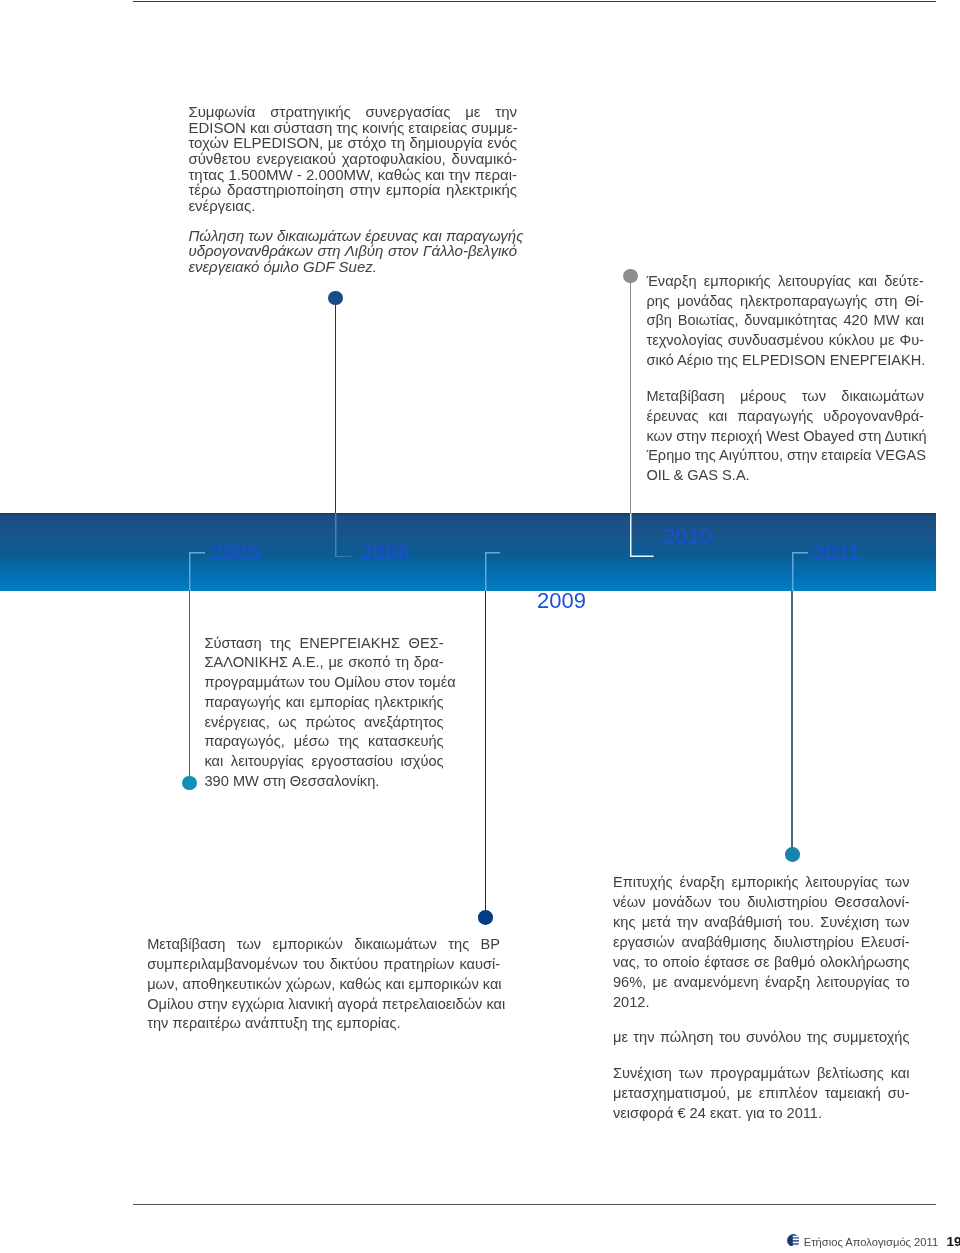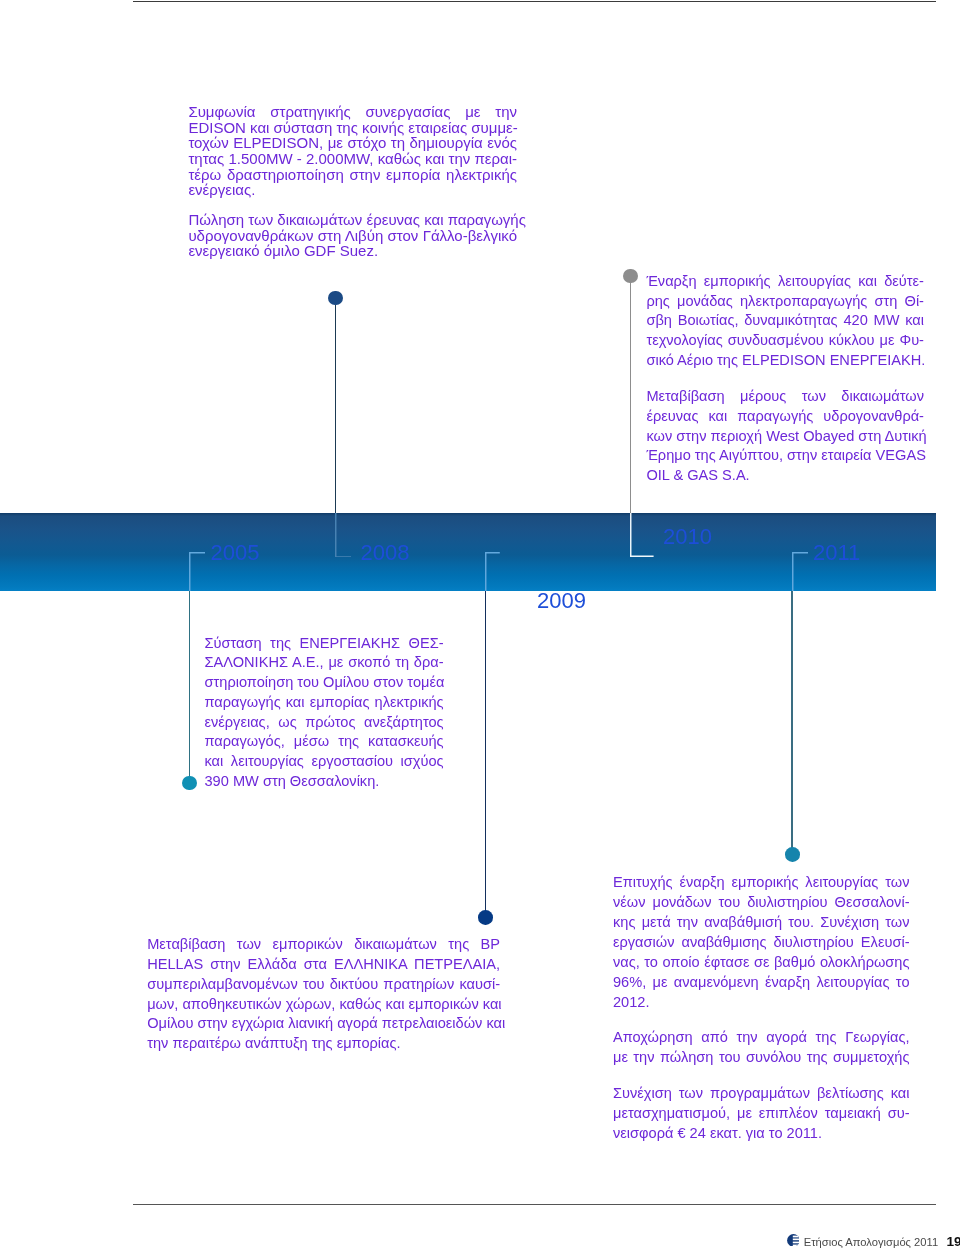--- a/index.html
+++ b/index.html
@@ -2,31 +2,31 @@
 <html><head>
 <meta charset="utf-8">
 <style>
   html,body{margin:0;padding:0;background:#ffffff;}
   body{width:960px;height:1253px;font-family:"Liberation Sans",sans-serif;
        -webkit-font-smoothing:antialiased;}
   .page{position:relative;width:960px;height:1253px;overflow:hidden;background:#fff;}
   .rule{position:absolute;height:1.4px;background:#3b3b3b;}
   .band{position:absolute;left:0;width:936.3px;
         background:linear-gradient(180deg,#0f3a68 0%,#15426f 1.5%,#1c4d7f 4%,#1a5389 22%,#135890 38%,#0b5c94 54%,#0668a6 68%,#0070b2 80%,#037bbf 96%,#0480c6 100%);}
-  .txt{position:absolute;color:#6d28d9;font-size:14.6px;line-height:19.85px;}
+  .txt{position:absolute;color:#404040;font-size:14.6px;line-height:19.85px;}
   .txt p{margin:0;}
   .txt p.gap{margin-top:15.95px;}
   .ln{display:block;text-align:justify;text-align-last:justify;white-space:nowrap;}
   .ln.last{text-align-last:left;}
   .tight{font-size:15px;line-height:15.55px;}
   .lh197{line-height:19.68px;}
   .lh1985{line-height:19.85px;}
   .lh204{line-height:20.02px;}
   .lh204 p.gap{margin-top:15.5px;}
-  .tight p.gap{margin-top:14.5px;}
+  .tight p.gap{margin-top:14.5px;font-style:italic;}
   .vline{position:absolute;width:1.4px;}
   .dot{position:absolute;border-radius:50%;width:14.6px;height:14.6px;}
   .year{position:absolute;color:#1d4ed8;font-size:22px;line-height:22px;}
   .conn{position:absolute;line-height:0;}
   .footer-wrap{position:absolute;display:flex;align-items:flex-start;white-space:nowrap;}
   .footer-text{color:#4a4a4a;font-size:11.2px;margin-left:4.2px;line-height:11.2px;position:relative;top:3.6px;}
   .page-num{color:#111;font-size:13.6px;font-weight:bold;margin-left:8.4px;line-height:13.6px;position:relative;top:1.5px;}
   .footer-icon{display:inline-block;width:12.8px;height:12.8px;line-height:0;position:relative;top:0.2px;}
 </style>
 </head>
@@ -35,20 +35,21 @@
 <div class="page">
 
   <div class="rule" style="left:133px;top:0.6px;width:803px;"></div>
   <div class="rule" style="left:133px;top:1203.9px;width:803px;background:#555;height:1.2px;"></div>
 
   <div class="txt tight" style="left:188.4px;top:104.4px;width:328.6px;">
       <p>
         <span class="ln">Συμφωνία στρατηγικής συνεργασίας με την</span>
         <span class="ln">EDISON και σύσταση της κοινής εταιρείας συμμε-</span>
         <span class="ln">τοχών ELPEDISON, με στόχο τη δημιουργία ενός</span>
+        <span class="ln">σύνθετου ενεργειακού χαρτοφυλακίου, δυναμικό-</span>
         <span class="ln">τητας 1.500MW - 2.000MW, καθώς και την περαι-</span>
         <span class="ln">τέρω δραστηριοποίηση στην εμπορία ηλεκτρικής</span>
         <span class="ln last">ενέργειας.</span>
       </p>
       <p class="gap">
         <span class="ln">Πώληση των δικαιωμάτων έρευνας και παραγωγής</span>
         <span class="ln">υδρογονανθράκων στη Λιβύη στον Γάλλο-βελγικό</span>
         <span class="ln last">ενεργειακό όμιλο GDF Suez.</span>
       </p>
     </div>
@@ -110,56 +111,54 @@
     <svg width="16.6" height="39.3" viewBox="0 0 16.6 39.3">
         <path d="M16.6 0.8 H0.75 V39.3" fill="none" stroke="#63a9de" stroke-width="1.45"></path>
       </svg>
   </div>
   <div class="year" style="left:813px;top:542.1px;">2011</div>
 
   <div class="txt lh197" style="left:204.5px;top:633.8px;width:239.1px;">
       <p>
         <span class="ln">Σύσταση της ΕΝΕΡΓΕΙΑΚΗΣ ΘΕΣ-</span>
         <span class="ln">ΣΑΛΟΝΙΚΗΣ Α.Ε., με σκοπό τη δρα-</span>
-        <span class="ln">στηριοποίηση του Ομίλου στον τομέα</span>
+        <span class="ln">προγραμμάτων του Ομίλου στον τομέα</span>
         <span class="ln">παραγωγής και εμπορίας ηλεκτρικής</span>
         <span class="ln">ενέργειας, ως πρώτος ανεξάρτητος</span>
         <span class="ln">παραγωγός, μέσω της κατασκευής</span>
         <span class="ln">και λειτουργίας εργοστασίου ισχύος</span>
         <span class="ln last">390 MW στη Θεσσαλονίκη.</span>
       </p>
     </div>
   <div class="vline" style="left:188.7px;top:591.1px;height:192.4px;background:#2f7183;"></div>
   <div class="dot" style="left:182.1px;top:775.9px;background:#1090b4;"></div>
 
   <div class="txt lh1985" style="left:147.2px;top:935px;width:352.9px;">
       <p>
         <span class="ln">Μεταβίβαση των εμπορικών δικαιωμάτων της BP</span>
-        <span class="ln">HELLAS στην Ελλάδα στα ΕΛΛΗΝΙΚΑ ΠΕΤΡΕΛΑΙΑ,</span>
         <span class="ln">συμπεριλαμβανομένων του δικτύου πρατηρίων καυσί-</span>
         <span class="ln">μων, αποθηκευτικών χώρων, καθώς και εμπορικών και</span>
         <span class="ln">Ομίλου στην εγχώρια λιανική αγορά πετρελαιοειδών και</span>
         <span class="ln last">την περαιτέρω ανάπτυξη της εμπορίας.</span>
       </p>
     </div>
   <div class="vline" style="left:485px;top:591.1px;height:327px;background:#132f5d;"></div>
   <div class="dot" style="left:478.2px;top:910.3px;background:#053a85;"></div>
 
   <div class="txt lh204" style="left:613px;top:871.5px;width:296.5px;">
       <p>
         <span class="ln">Επιτυχής έναρξη εμπορικής λειτουργίας των</span>
         <span class="ln">νέων μονάδων του διυλιστηρίου Θεσσαλονί-</span>
         <span class="ln">κης μετά την αναβάθμισή του. Συνέχιση των</span>
         <span class="ln">εργασιών αναβάθμισης διυλιστηρίου Ελευσί-</span>
         <span class="ln">νας, το οποίο έφτασε σε βαθμό ολοκλήρωσης</span>
         <span class="ln">96%, με αναμενόμενη έναρξη λειτουργίας το</span>
         <span class="ln last">2012.</span>
       </p>
       <p class="gap">
-        <span class="ln">Αποχώρηση από την αγορά της Γεωργίας,</span>
         <span class="ln">με την πώληση του συνόλου της συμμετοχής</span>
       </p>
       <p class="gap">
         <span class="ln">Συνέχιση των προγραμμάτων βελτίωσης και</span>
         <span class="ln">μετασχηματισμού, με επιπλέον ταμειακή συ-</span>
         <span class="ln last">νεισφορά € 24 εκατ. για το 2011.</span>
       </p>
     </div>
   <div class="vline" style="left:791.4px;top:591.1px;height:263.5px;background:#3a6d82;"></div>
   <div class="dot" style="left:785px;top:847.1px;background:#1684ac;"></div>

